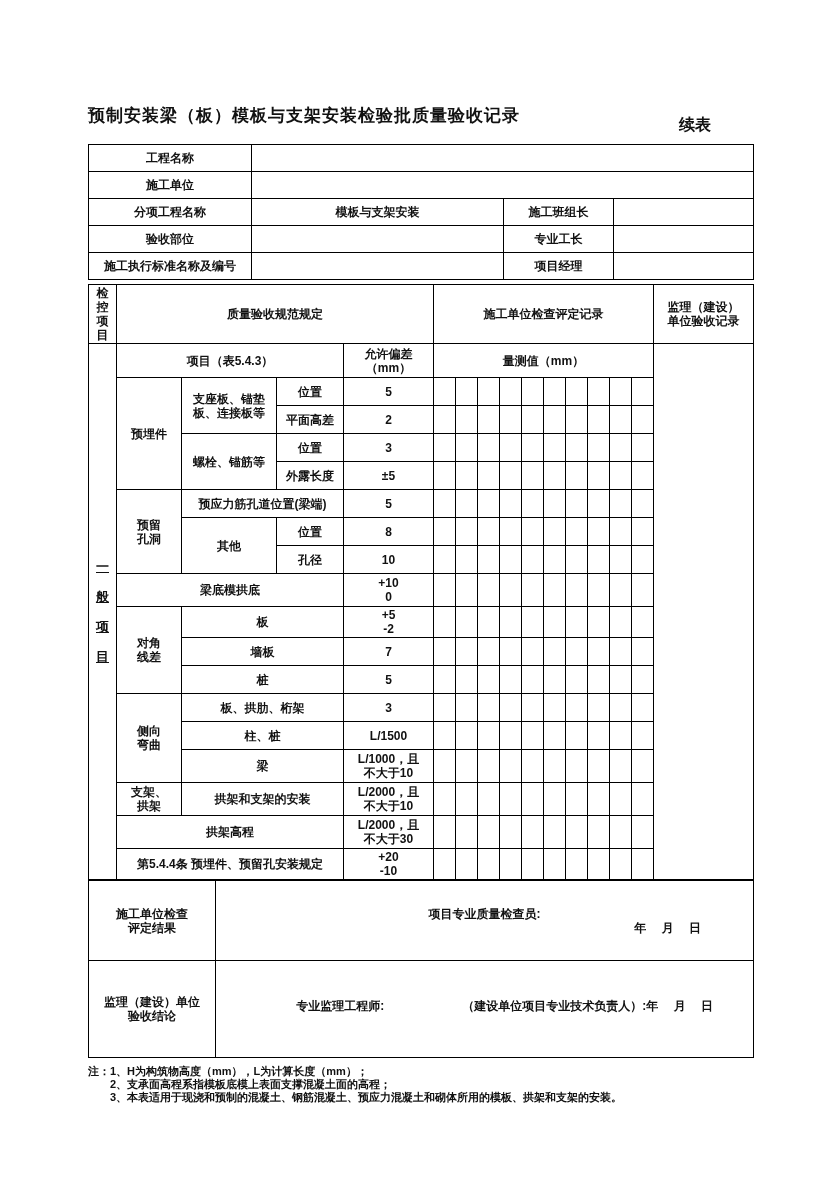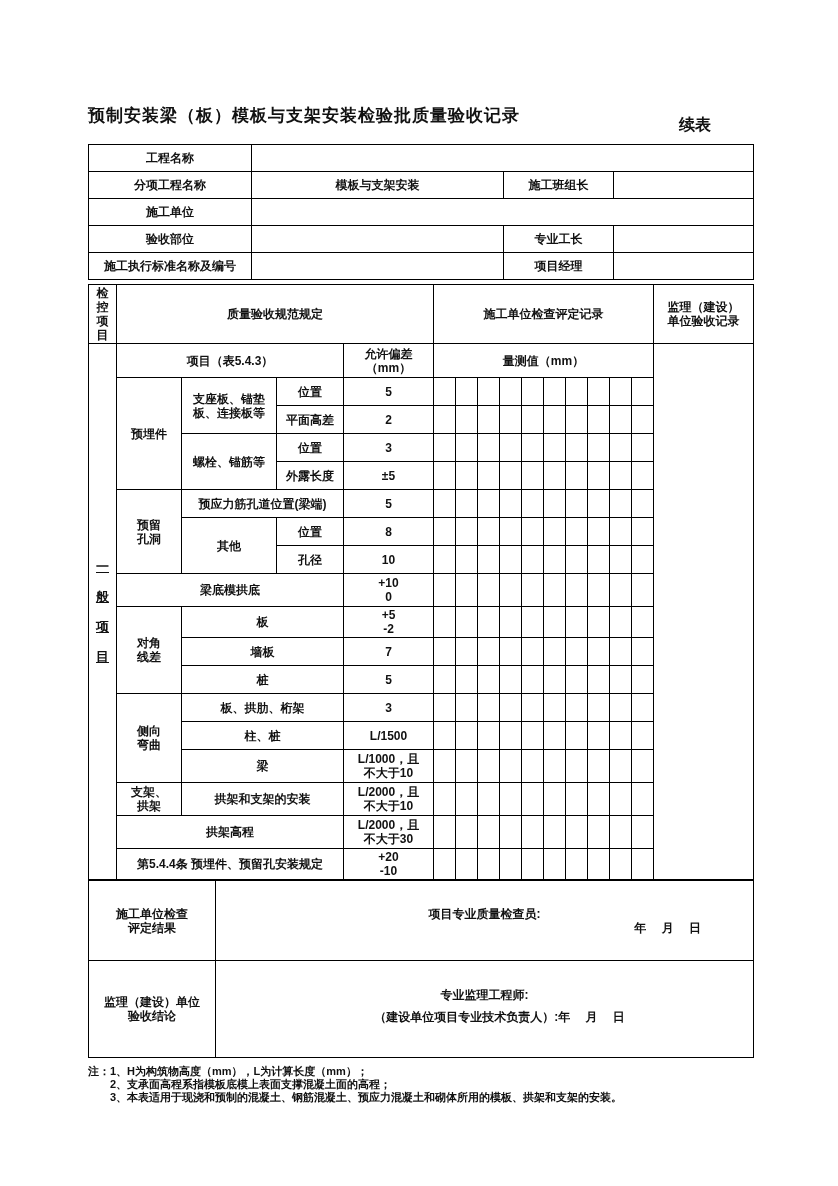--- a/index.html
+++ b/index.html
@@ -33,21 +33,21 @@
   }
   
   .sign{margin-top:0px;}
   .sign td{font-size:12px;}
   .sign .rowA{height:80px;margin-left:25px;}
   .sign .rowB{height:97px;}
   .sign .body-cell{padding:6px 0;}
   .signA{display:flex;flex-direction:column;justify-content:space-around;height:100%;}
   .signA .who{text-align:center;}
   .signA .date{text-align:right;padding-right:52px;}
-  .signB{display:flex;flex-direction:column;justify-content:flex-end;height:100%;gap:8px;padding-bottom:6px;}
+  .signB{display:flex;flex-direction:row;justify-content:flex-end;height:100%;gap:8px;padding-bottom:6px;}
   .signB .who{text-align:center;}
   .signB .line2{display:flex;justify-content:center;padding:0 40px 0 70px;}
   
   .notes{display:flex;margin-top:7px;font-size:11px;font-weight:bold;line-height:13px;}
   .notes .prefix{white-space:nowrap;}
   .notes .items div{margin:0;}
 </style>
 </head>
 <body>
 
@@ -64,28 +64,28 @@
         <col style="width:252px">
         <col style="width:110px">
         <col style="width:140px">
       </colgroup>
     <tbody>
         <tr>
       <td>工程名称</td>
       <td colspan="3"></td>
     </tr>
     <tr>
+      <td>施工单位</td>
+      <td colspan="3"></td>
+    </tr>
+    <tr>
       <td>分项工程名称</td>
       <td>模板与支架安装</td>
       <td>施工班组长</td>
       <td></td>
-    </tr>
-    <tr>
-      <td>施工单位</td>
-      <td colspan="3"></td>
     </tr>
     <tr>
       <td>验收部位</td>
       <td></td>
       <td>专业工长</td>
       <td></td>
     </tr>
     <tr>
       <td>施工执行标准名称及编号</td>
       <td></td>

